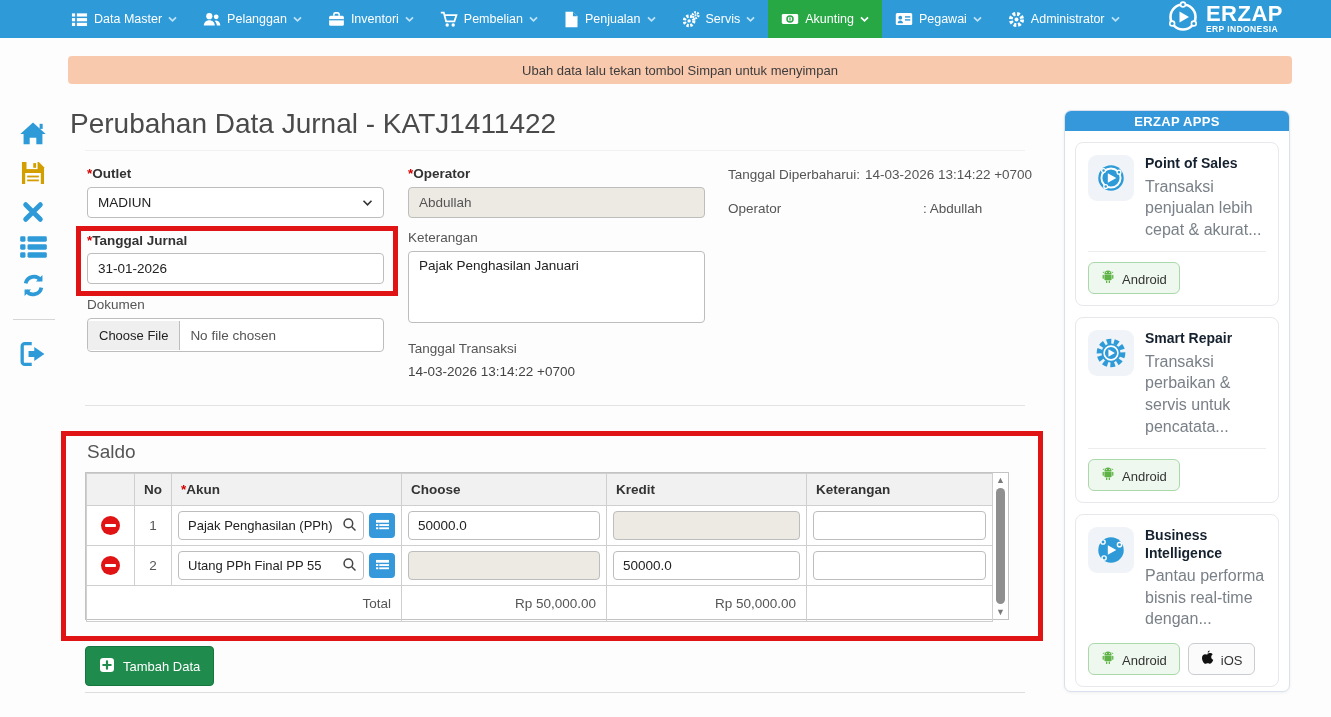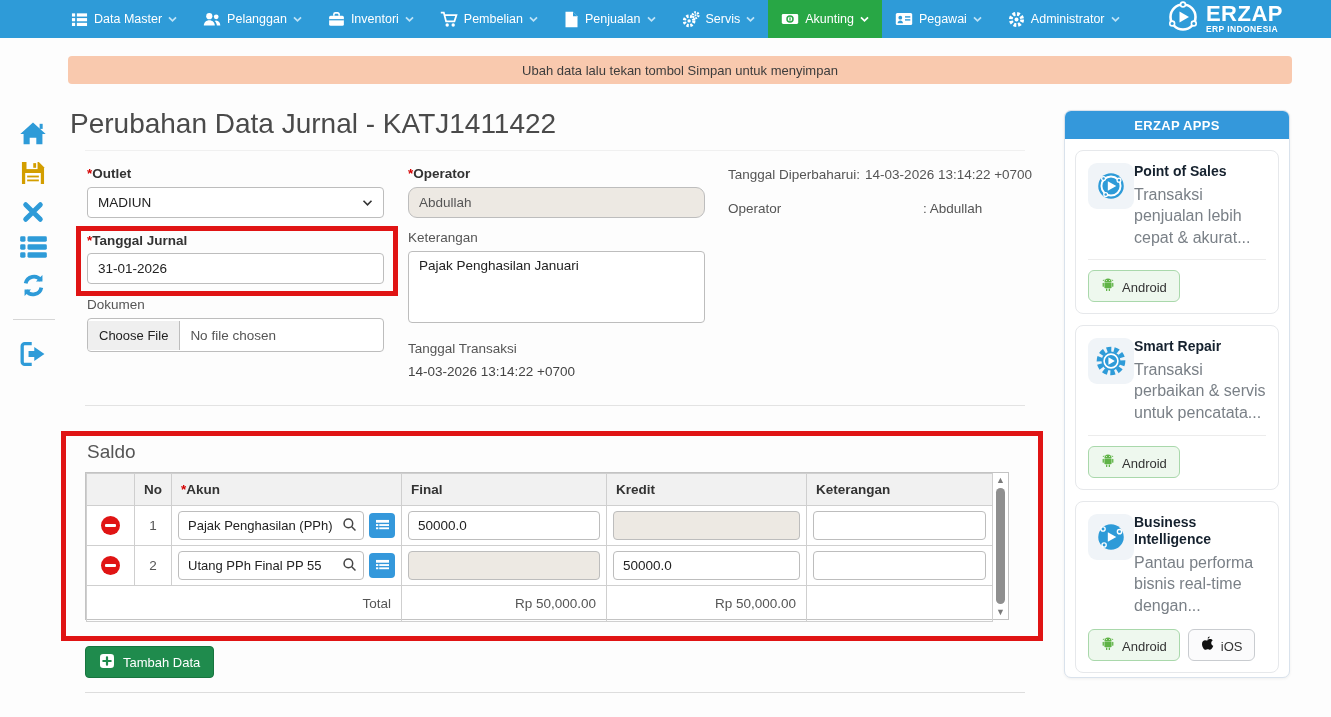--- a/index.html
+++ b/index.html
@@ -29,21 +29,21 @@
   .main { position:absolute; left:68px; top:100px; width:957px; height:617px; }
   .page-title { position:absolute; left:2px; top:8px; font-size:28px; color:#4a4a4a; font-weight:500; }
   .panel-top { position:absolute; left:17px; top:50px; width:940px; border-top:1px solid #f0f0f0; }
   .flabel { position:absolute; font-size:13.5px; color:#555; }
   .flabel.req { color:#333; font-weight:bold; }
   .star { color:#d40000; }
   .ctrl { position:absolute; border:1px solid #bdbdbd; border-radius:4px; background:#fff; font-size:13.5px; color:#222; }
   .sel { display:flex; align-items:center; justify-content:space-between; padding:0 10px; cursor:pointer; }
   .inp { padding:0 10px; display:flex; align-items:center; }
   input.raw { border:none; outline:none; width:100%; font-size:13.5px; color:#222; font-family:"Liberation Sans",sans-serif; background:transparent; }
-  .disabled-field { background:#ede9e3 !important;border-radius:9px; }
+  .disabled-field { background:#ede9e3 !important; }
   textarea.ta { position:absolute; border:1px solid #bdbdbd; border-radius:4px; padding:6px 10px; font-size:13.5px; color:#222; font-family:"Liberation Sans",sans-serif; resize:none; }
   .filebox { position:absolute; border:1px solid #bdbdbd; border-radius:4px; background:#fff; display:flex; align-items:center; overflow:hidden; }
   .filebtn { background:#efefef; border-right:1px solid #bdbdbd; padding:7px 11px; font-size:13px; color:#222; cursor:pointer; white-space:nowrap; }
   .filestatus { padding:0 10px; font-size:13.5px; color:#555; }
   .static-val { position:absolute; font-size:13.5px; color:#444; }
   .meta { position:absolute; left:660px; top:67px; width:300px; font-size:13.5px; color:#555; }
   .meta-row { display:flex; margin-bottom:19px; }
   .meta-row .ml { white-space:nowrap; }
   .meta-row.aligned .ml { min-width:190px; }
   .meta-row .mv { margin-left:5px; white-space:nowrap; }
@@ -64,30 +64,30 @@
   .cell-input { width:100%; height:29px; border:1px solid #bdbdbd; border-radius:4px; display:flex; align-items:center; padding:0 9px; background:#fff; }
   .minus { width:19px; height:19px; border-radius:50%; background:#e01414; position:relative; cursor:pointer; margin:0 auto; }
   .minus::after { content:""; position:absolute; left:4px; top:8px; width:11px; height:3px; background:#fff; border-radius:1px; }
   tr.total-row td { height:36px; color:#555; }
   .tr-label { text-align:right; padding-right:10px !important; }
   .tr-amt { text-align:right; padding-right:10px !important; }
   .vscroll { width:17px; height:146px; display:flex; flex-direction:column; align-items:center; padding:2px 0; }
   .varrow { font-size:9px; color:#7a7a7a; line-height:10px; cursor:pointer; }
   .vthumb { width:9px; flex:1; margin:3px 0; background:#8f8f8f; border-radius:5px; cursor:pointer; }
 
-  .btn-green { position:absolute; left:17px; top:546px; height:32px; background:#1f8b4d; border:1px solid #17753f; border-radius:4px; color:#fff; font-size:13px; display:flex; align-items:center; gap:8px; padding:0 13px; cursor:pointer; }
+  .btn-green { position:absolute; left:17px; top:546px; height:40px; background:#1f8b4d; border:1px solid #17753f; border-radius:4px; color:#fff; font-size:13px; display:flex; align-items:center; gap:8px; padding:0 13px; cursor:pointer; }
 
   
   .redbox { position:absolute; border:5px solid #e01414; pointer-events:none; z-index:50; }
 
   
   .apps { position:absolute; left:1064px; top:110px; width:226px; background:#fff; border:1px solid #d9e2ec; border-radius:7px; box-shadow:0 1px 3px rgba(0,0,0,.06); padding-bottom:4px; }
-  .apps-header { height:28px; background:#3498db; border-radius:6px 6px 0 0; color:#fff; font-size:13px; font-weight:bold; display:flex; align-items:center; justify-content:center; letter-spacing:.3px; }
+  .apps-header { height:20px; background:#3498db; border-radius:6px 6px 0 0; color:#fff; font-size:13px; font-weight:bold; display:flex; align-items:center; justify-content:center; letter-spacing:.3px; }
   .app-card { margin:11px 10px 0 10px; border:1px solid #e6e8eb; border-radius:8px; padding:12px 12px 11px 12px; background:#fff; }
-  .app-top { display:flex; }
+  .app-top { display:flex; gap:11px; }
   .app-ic { width:46px; height:46px; border-radius:9px; background:#f0f4f8; display:flex; align-items:center; justify-content:center; flex:none; }
   .app-name { font-size:14px; font-weight:bold; color:#15212e; line-height:1.25; margin-bottom:3px; }
   .app-desc { font-size:16px; color:#7a8087; line-height:1.35; }
   .app-hr { border-top:1px solid #ececec; margin:11px 0 10px 0; }
   .badges { display:flex; gap:8px; margin-top:2px; }
   .badge { display:inline-flex; align-items:flex-end; gap:7px; padding:6px 12px; border-radius:6px; font-size:13px; color:#333; cursor:pointer; }
   .badge.android { background:#eef8ee; border:1px solid #a9d8ab; }
   .badge.ios { background:#fbfbfc; border:1px solid #c9ccd0; }
 </style>
 </head>
@@ -366,21 +366,21 @@
           <col style="width:230px">
           <col style="width:205px">
           <col style="width:200px">
           <col style="width:186px">
         </colgroup>
       <tbody>
           <tr>
         <th></th>
         <th>No</th>
         <th><span class="star">*</span><span>Akun</span></th>
-        <th>Final</th>
+        <th>Choose</th>
         <th>Kredit</th>
         <th>Keterangan</th>
       </tr>
       <tr>
         <td>
               <div class="minus"></div>
             </td>
         <td class="cell-center">1</td>
         <td>
           <div class="acct-cell">

